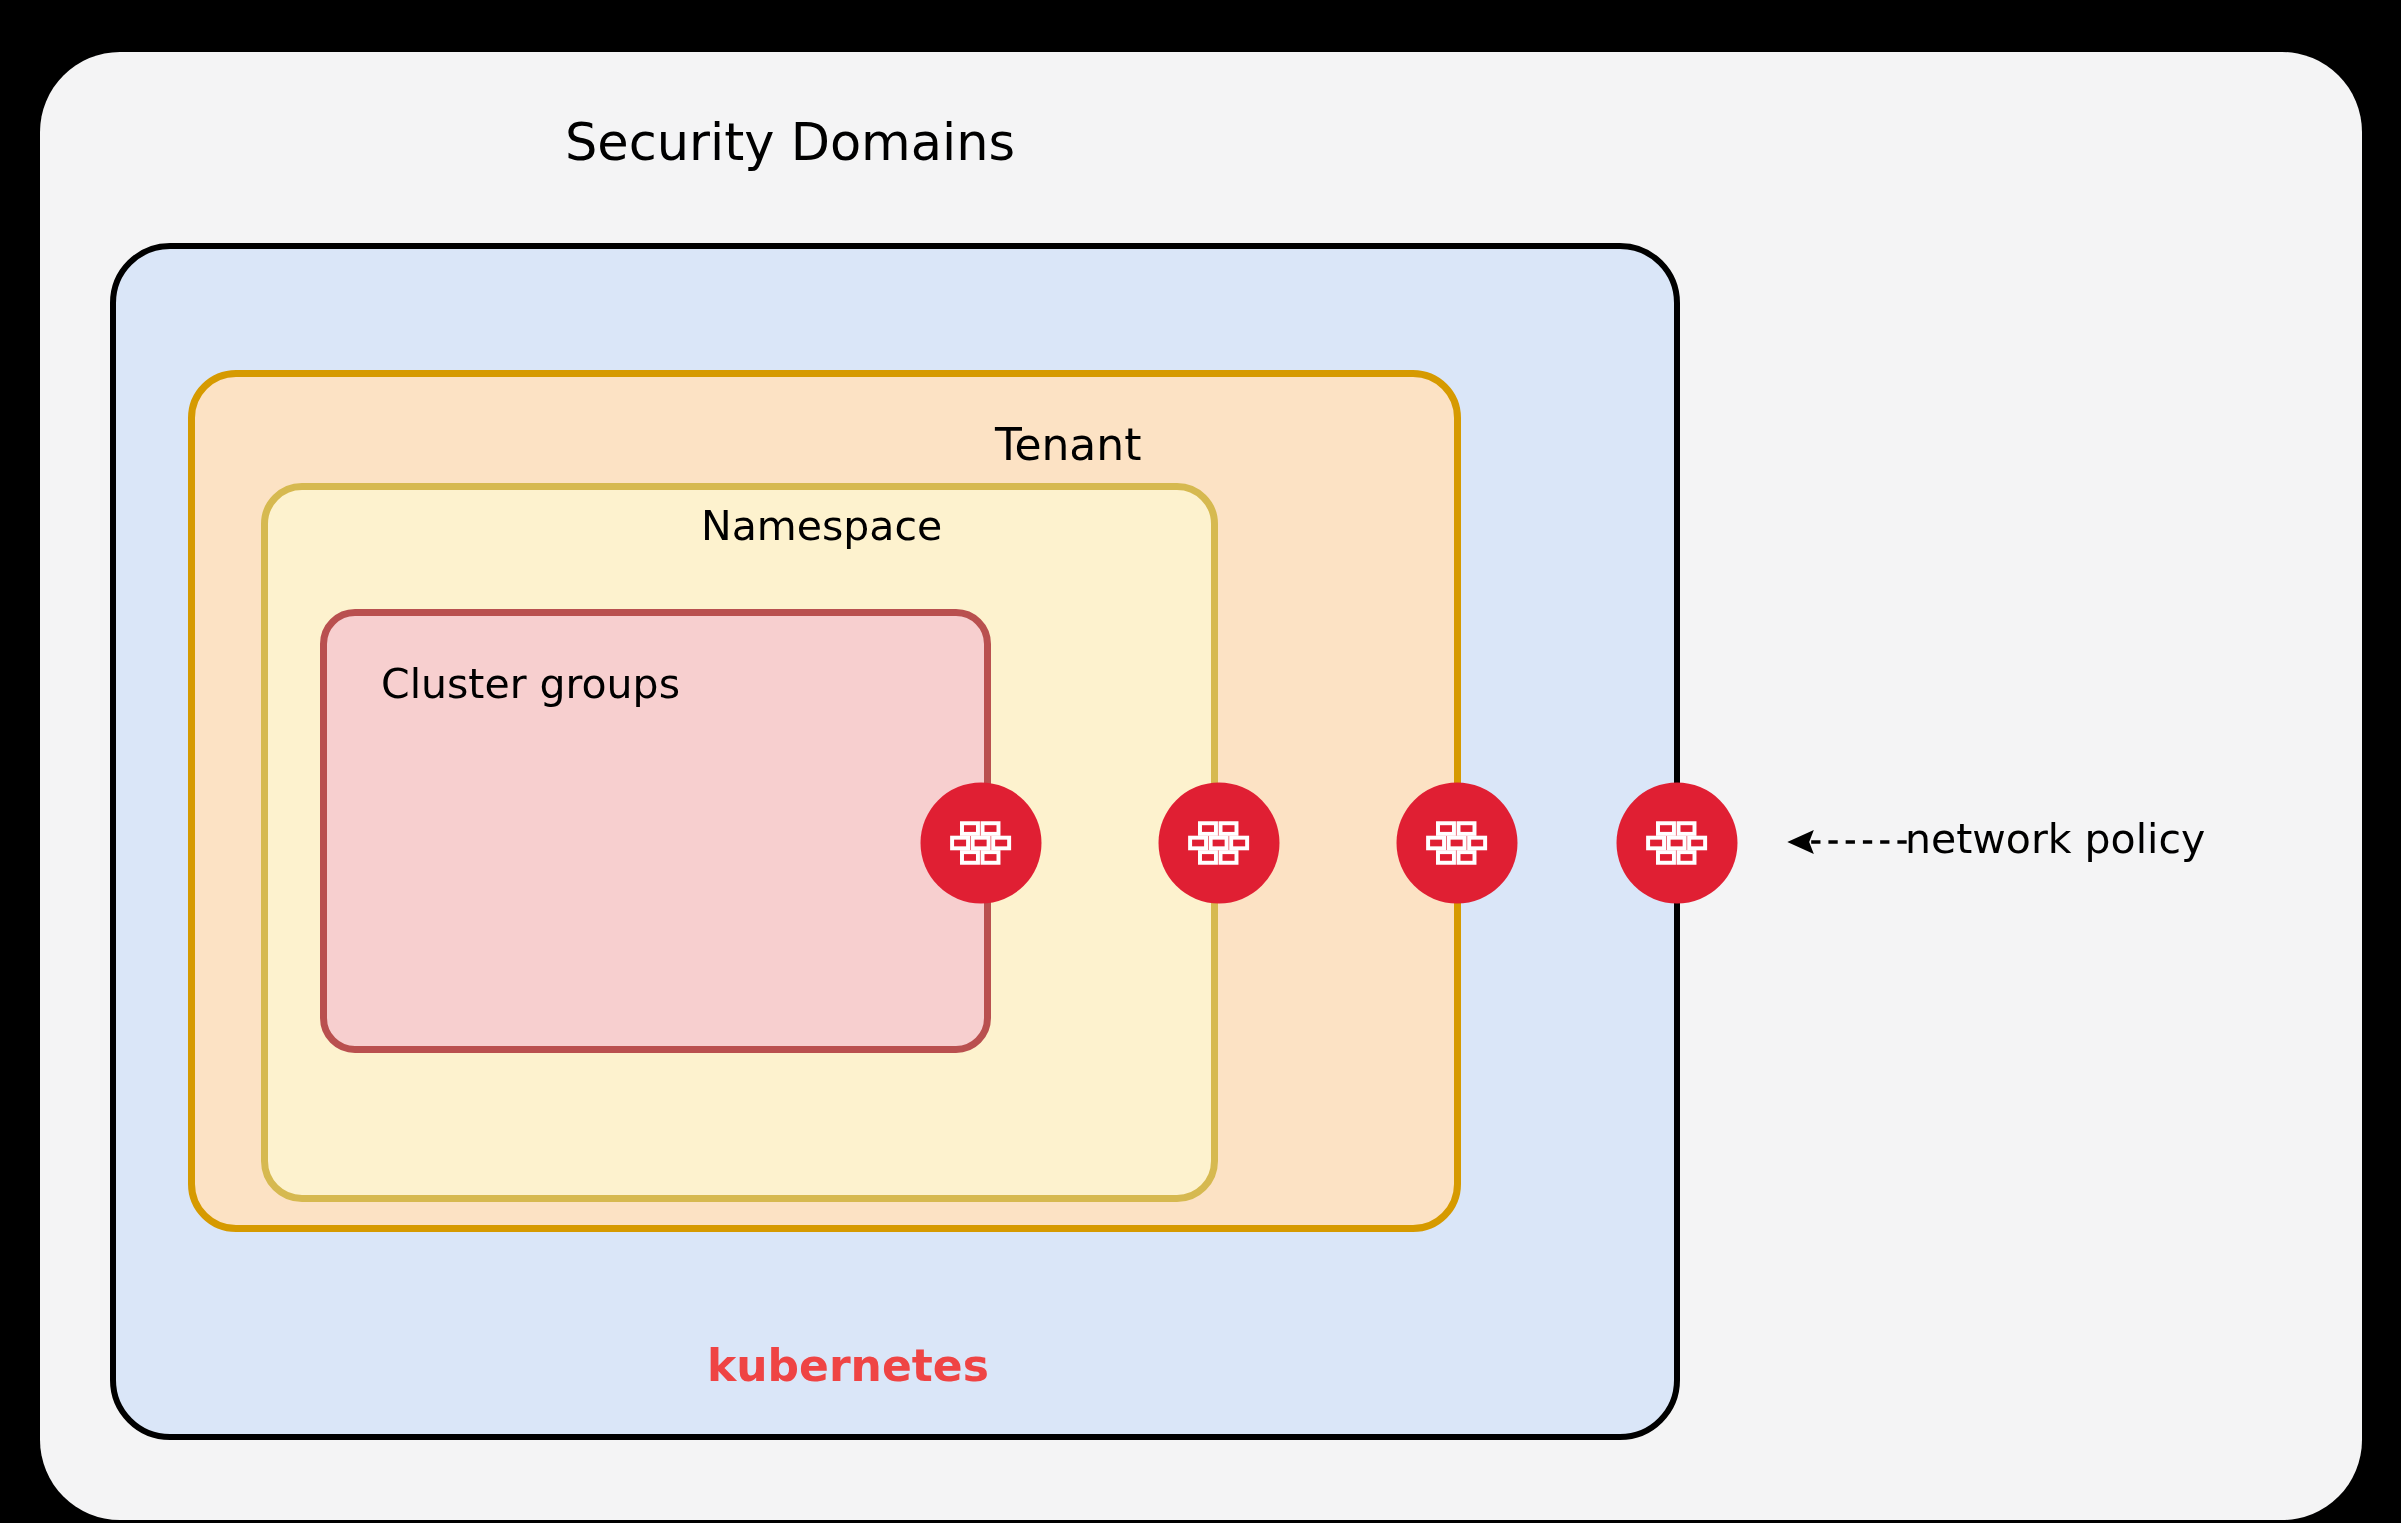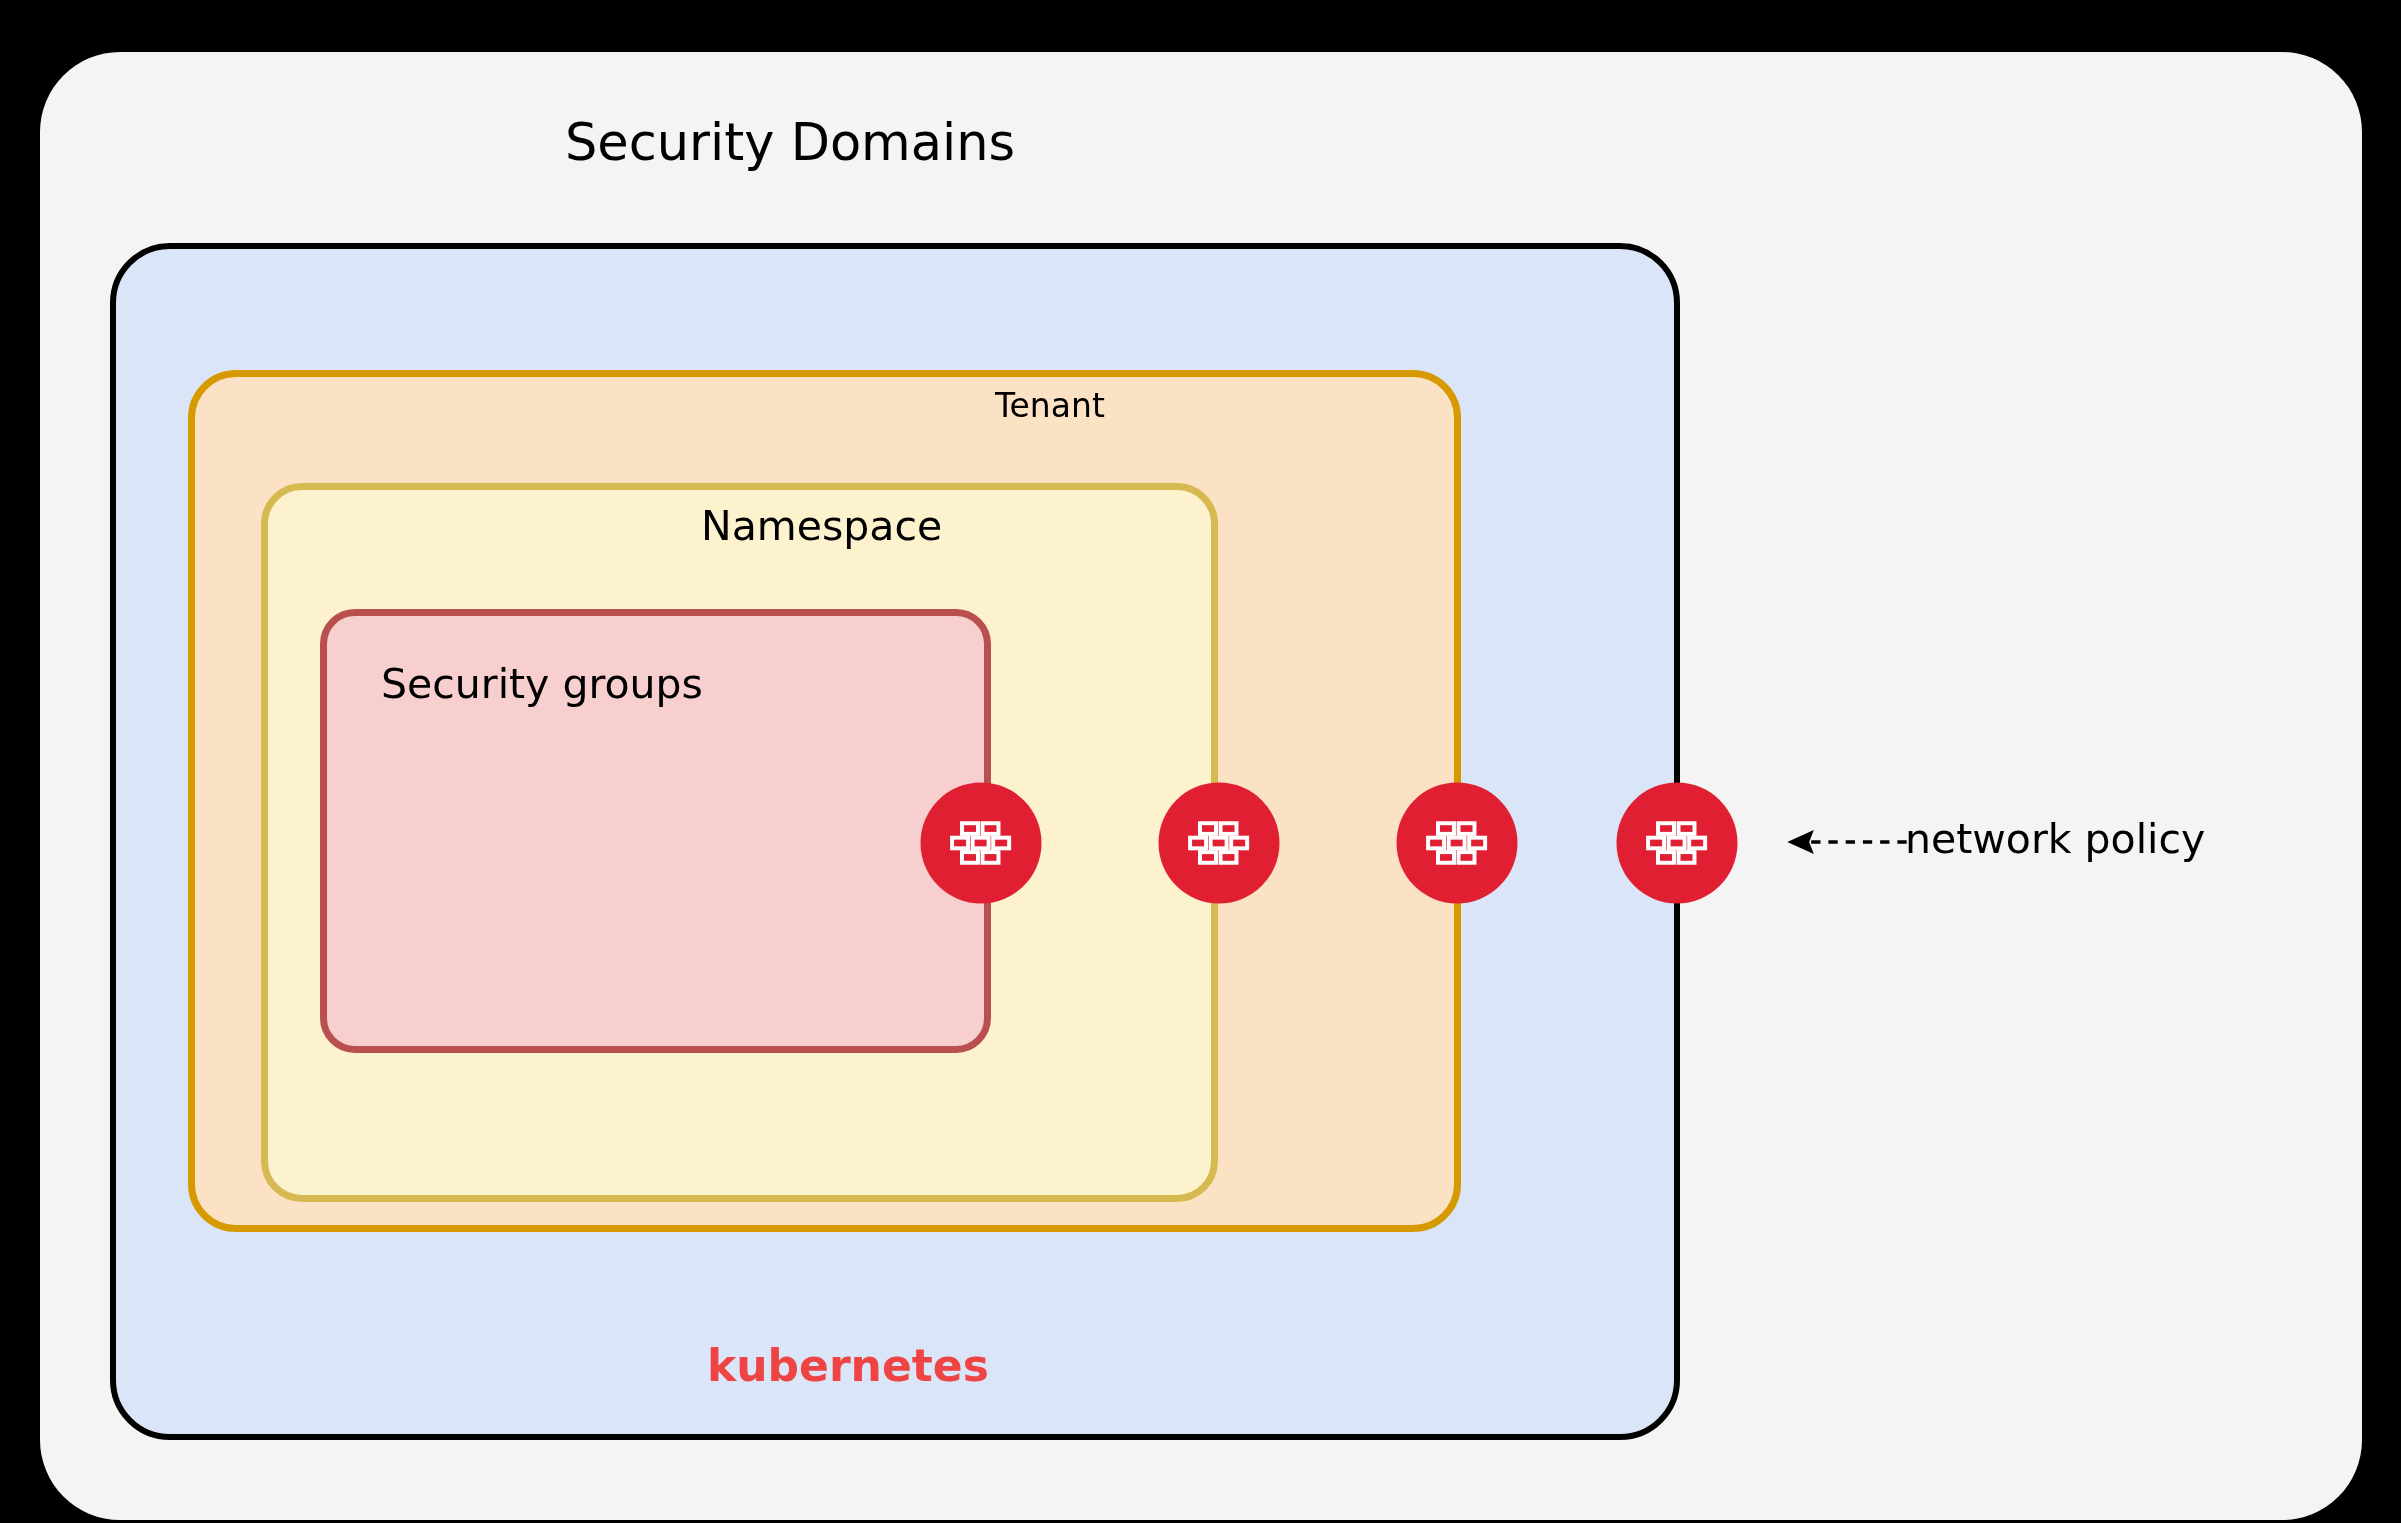--- a/index.html
+++ b/index.html
@@ -95,22 +95,22 @@
   }
 
   .label-cluster-workloads {
     left: 1160px;
     top: 259px;
     font-size: 41px;
   }
 
   .label-tenant {
     left: 995px;
-    top: 365px;
-    font-size: 33px;
+    top: 399px;
+    font-size: 44px;
   }
 
   .label-namespace {
     left: 701px;
     top: 482px;
     font-size: 41px;
   }
 
   .label-endpoint-groups {
     left: 381px;
@@ -172,21 +172,21 @@
 
   <div class="domain-box box-cluster"></div>
 
   <div class="domain-box box-tenant"></div>
   <div class="label label-tenant">Tenant</div>
 
   <div class="domain-box box-namespace"></div>
   <div class="label label-namespace">Namespace</div>
 
   <div class="domain-box box-endpoint"></div>
-  <div class="label label-endpoint-groups">Security groups</div>
+  <div class="label label-endpoint-groups">Cluster groups</div>
 
   <div class="label label-kubernetes">kubernetes</div>
 
   <div class="firewall-node" style="left:981px; top:819px;">
     <svg viewBox="0 0 48 48">
       <g fill="none" stroke="#FFFFFF" stroke-width="2.6">
         <rect x="11.5" y="11.0" width="10.5" height="7"></rect>
         <rect x="25.0" y="11.0" width="10.5" height="7"></rect>
         <rect x="5.0" y="20.5" width="10.5" height="7"></rect>
         <rect x="18.5" y="20.5" width="10.5" height="7"></rect>

